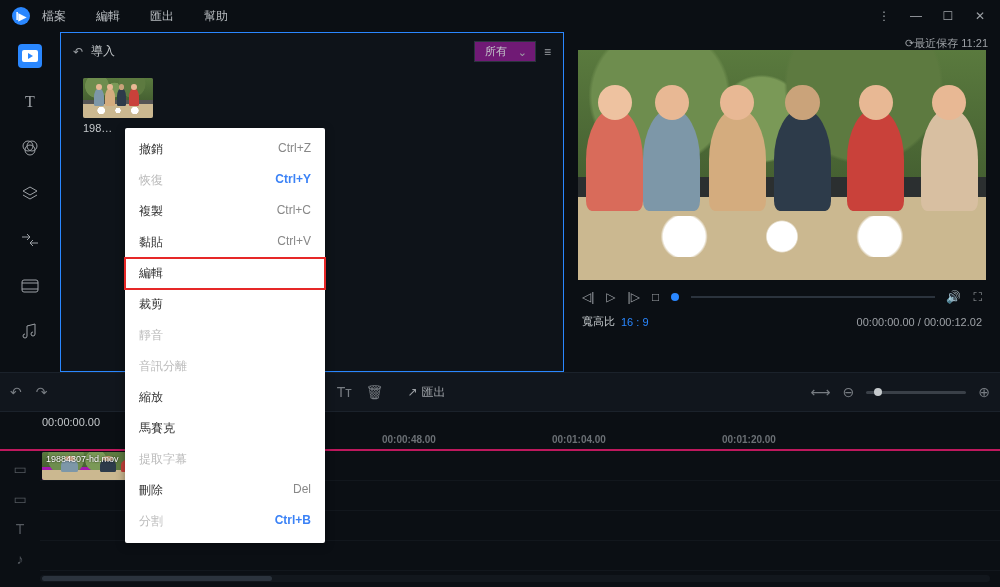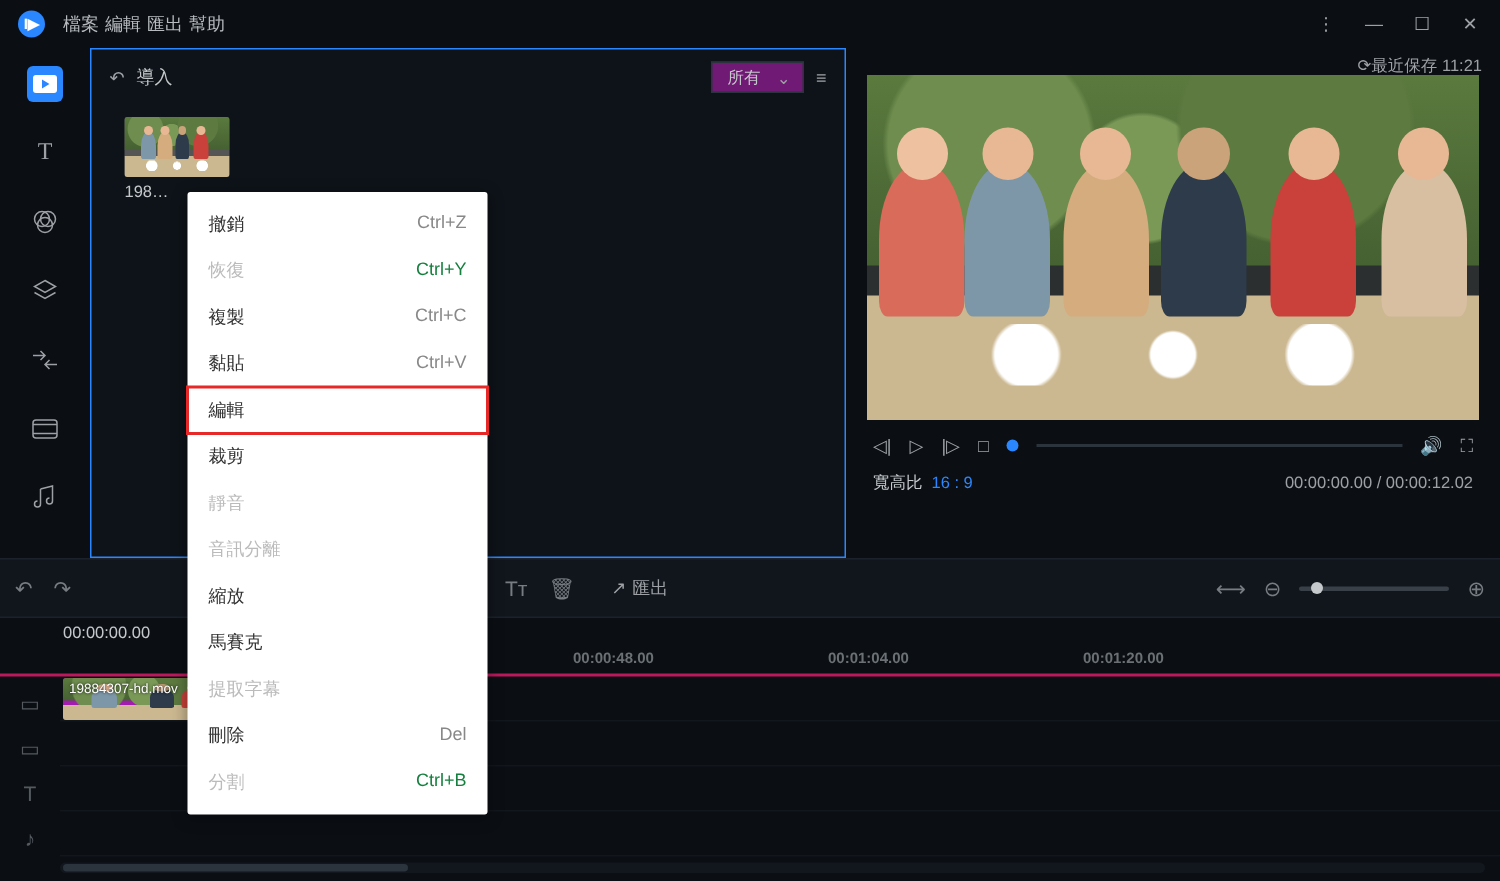--- a/index.html
+++ b/index.html
@@ -1,21 +1,21 @@
 <!DOCTYPE html>
 <html><head>
 <meta charset="utf-8">
 <style>
 * { margin: 0; padding: 0; box-sizing: border-box; }
 body { width: 1000px; height: 587px; background: #0b0f14; font-family: "Microsoft JhengHei", Arial, sans-serif; font-size: 12px; color: #c5c9cc; overflow: hidden; position: relative; }
 
 
 .title-bar { height: 32px; display: flex; align-items: center; padding: 0 12px; background: #0b0f14; }
 .logo { width: 18px; height: 18px; background: #2a87ff; border-radius: 50%; display: flex; align-items: center; justify-content: center; color: #fff; font-size: 10px; font-weight: bold; margin-right: 12px; }
-.menu-items { display: flex; gap: 4px; }
+.menu-items { display: flex; gap: 30px; }
 .menu-items span { cursor: pointer; color: #b7bbbf; }
 .win-ctrls { margin-left: auto; display: flex; gap: 16px; align-items: center; color: #9da1a6; }
 .win-ctrls div { width: 16px; text-align: center; cursor: pointer; }
 .autosave { position: absolute; right: 12px; top: 36px; font-size: 11px; color: #9da1a6; }
 
 
 .main { display: flex; height: 340px; }
 
 
 .sidebar { width: 60px; background: #0b0f14; display: flex; flex-direction: column; align-items: center; gap: 22px; padding-top: 12px; }
@@ -65,21 +65,21 @@
 .clip { position: absolute; left: 2px; top: 1px; height: 28px; width: 120px; background: #a21caf; border-radius: 2px; overflow: hidden; }
 .clip-label { position: absolute; left: 4px; top: 2px; font-size: 9px; color: #fff; z-index: 2; text-shadow: 0 0 2px #000; }
 .h-scroll { margin: 4px 0 0 40px; height: 7px; background: #12171d; border-radius: 4px; position: relative; width: 950px; }
 .h-scroll-thumb { position: absolute; left: 2px; top: 1px; width: 230px; height: 5px; background: #2b333d; border-radius: 3px; }
 
 
 .ctx-menu { position: absolute; left: 125px; top: 128px; width: 200px; background: #fff; border-radius: 2px; box-shadow: 0 2px 10px rgba(0,0,0,.4); z-index: 50; padding: 6px 0; }
 .ctx-item { display: flex; padding: 7px 14px; font-size: 12px; color: #333; cursor: pointer; justify-content: space-between; }
 .ctx-item.disabled { color: #bbb; cursor: default; }
 .ctx-item .sc { margin-left: auto; color: #888; }
-.ctx-item.disabled .sc { color: #15803d; }
+.ctx-item.disabled .sc { color: #3b82f6; font-weight: bold; }
 .ctx-item.highlight { outline: 2px solid #e62828; outline-offset: -1px; }
 
 
 .scene { position: absolute; inset: 0; }
 .sky { position: absolute; left:0; right:0; top:0; height:55%; background: linear-gradient(#5a7a3e,#466132); }
 .foliage { position: absolute; inset:0; background: radial-gradient(circle at 20% 20%, #6e8d4e 0 18%, transparent 19%), radial-gradient(circle at 70% 15%, #5d7a40 0 22%, transparent 23%), radial-gradient(circle at 45% 30%, #7a9957 0 15%, transparent 16%); }
 .table { position: absolute; left:0; right:0; bottom:0; height:36%; background: #cbb890; }
 .plates { position: absolute; bottom:10%; left:10%; right:10%; height:18%; background: radial-gradient(circle at 20% 50%, #fff 0 8%, transparent 9%), radial-gradient(circle at 50% 50%, #fff 0 9%, transparent 10%), radial-gradient(circle at 80% 50%, #fff 0 8%, transparent 9%); }
 .person { position: absolute; bottom: 30%; width: 14%; height: 45%; border-radius: 50% 50% 10% 10%; }
 .p1{left:2%; background:#d96b5a;} .p2{left:16%; background:#7d97a8;} .p3{left:32%; background:#d4ac7e;} .p4{left:48%; background:#2d3b4a;} .p5{left:66%; background:#c9413a;} .p6{left:84%; background:#d8bfa1;}

